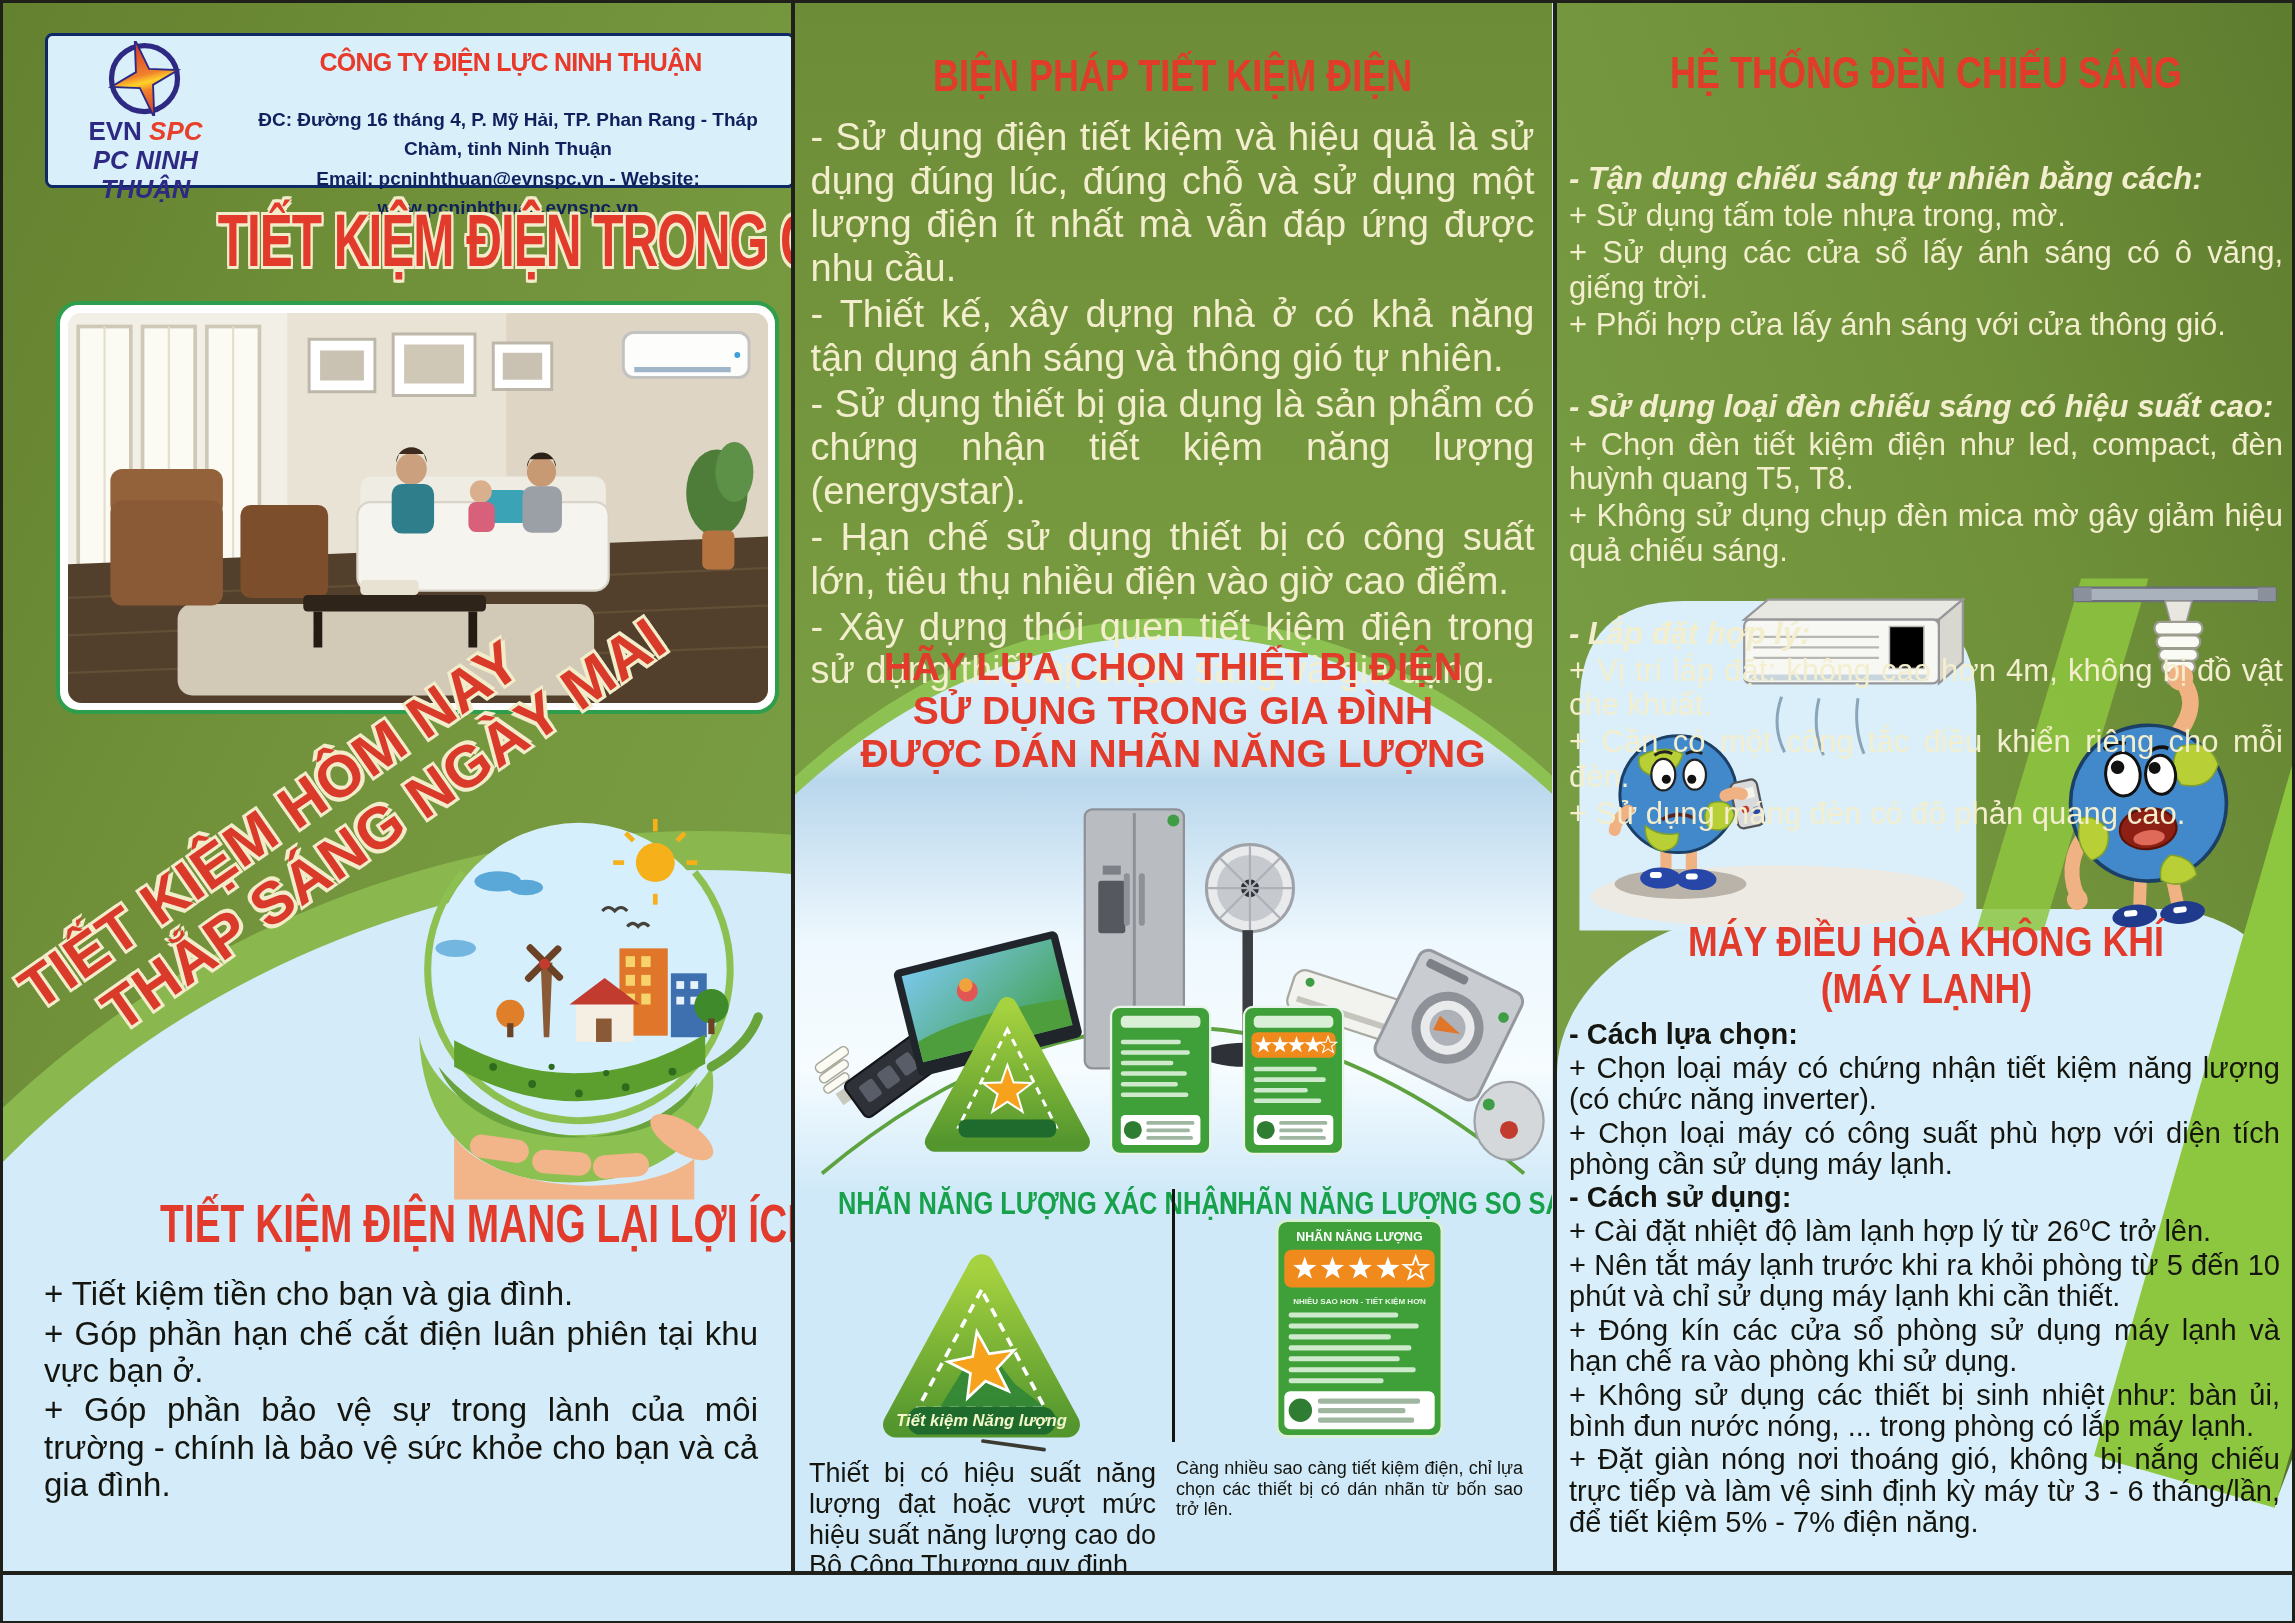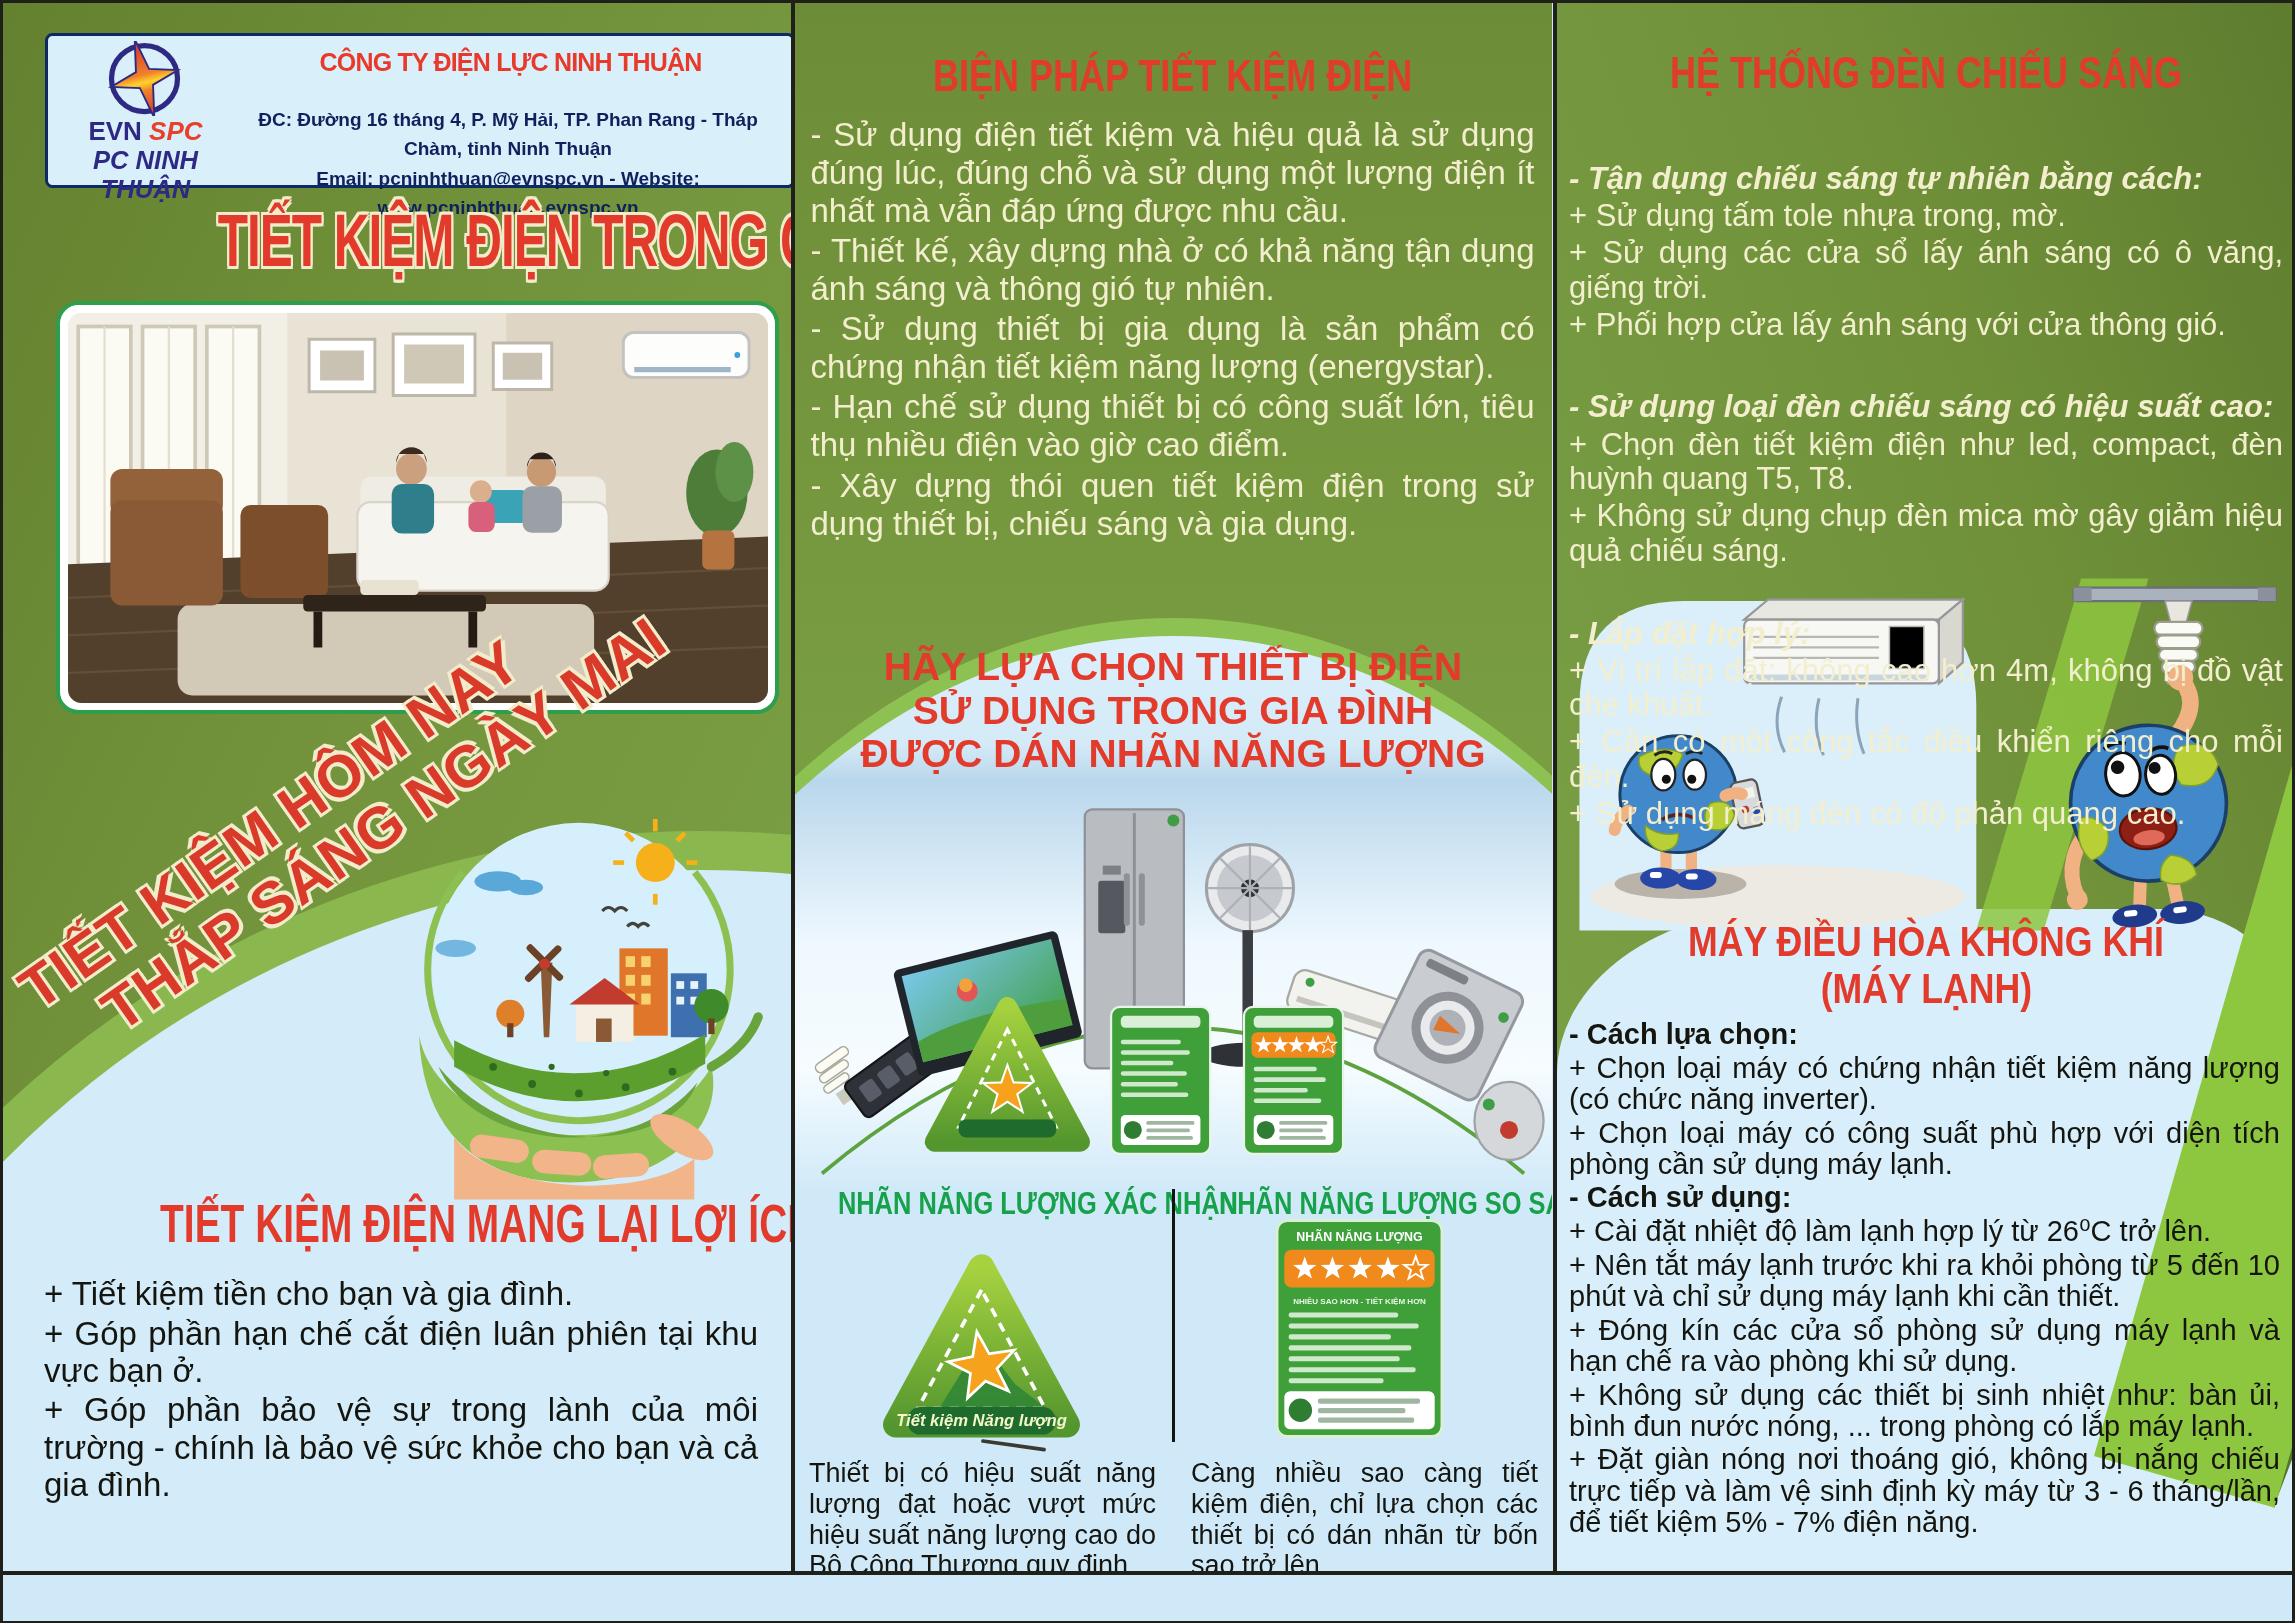--- a/index.html
+++ b/index.html
@@ -247,21 +247,21 @@
       </div>
   </div>
 
   <div class="col col-mid">
     <div class="mid-rim"></div>
     <div class="mid-arch"></div>
 
     <div class="abs red-hd z6" style="left:0;top:47px;width:758px;font-size:45px">
       <span class="cond" style="--sx:.8">BIỆN PHÁP TIẾT KIỆM ĐIỆN</span>
     </div>
-    <div class="abs list cream z6" style="left:16.5px;top:113px;width:724px;font-size:33px;line-height:1.15">
+    <div class="abs list cream z6" style="left:16.5px;top:113px;width:724px;font-size:38px;line-height:1.15">
         <div class="li">- Sử dụng điện tiết kiệm và hiệu quả là sử dụng đúng lúc, đúng chỗ và sử dụng một lượng điện ít nhất mà vẫn đáp ứng được nhu cầu.</div>
         <div class="li">- Thiết kế, xây dựng nhà ở có khả năng tận dụng ánh sáng và thông gió tự nhiên.</div>
         <div class="li">- Sử dụng thiết bị gia dụng là sản phẩm có chứng nhận tiết kiệm năng lượng (energystar).</div>
         <div class="li">- Hạn chế sử dụng thiết bị có công suất lớn, tiêu thụ nhiều điện vào giờ cao điểm.</div>
         <div class="li">- Xây dựng thói quen tiết kiệm điện trong sử dụng thiết bị, chiếu sáng và gia dụng.</div>
       </div>
 
     <div class="abs red-hd center-lines z6" style="left:0;top:642px;width:758px;font-size:39px;line-height:1.12">
         <div class="li">HÃY LỰA CHỌN THIẾT BỊ ĐIỆN</div>
         <div class="li">SỬ DỤNG TRONG GIA ĐÌNH</div>
@@ -456,21 +456,21 @@
       <g fill="#9fb6a0">
           <rect x="58" y="246" width="140" height="7" rx="3"></rect>
           <rect x="58" y="259" width="120" height="7" rx="3"></rect>
           <rect x="58" y="272" width="132" height="7" rx="3"></rect>
         </g>
     </svg>
 
     <div class="abs list dark z8" style="left:15px;top:1455px;width:347px;font-size:27px;line-height:1.14">
       <div class="li">Thiết bị có hiệu suất năng lượng đạt hoặc vượt mức hiệu suất năng lượng cao do Bộ Công Thương quy định.</div>
     </div>
-    <div class="abs list dark z8" style="left:397px;top:1455px;width:347px;font-size:27px;line-height:1.14">
+    <div class="abs list dark z8" style="left:382px;top:1455px;width:347px;font-size:18px;line-height:1.14">
       <div class="li">Càng nhiều sao càng tiết kiệm điện, chỉ lựa chọn các thiết bị có dán nhãn từ bốn sao trở lên.</div>
     </div>
   </div>
 
   <div class="col col-right">
     <div class="rc-blue"></div>
     <div class="rc-stripe2"></div>
     <div class="rc-stripe1"></div>
 
     <div class="abs red-hd z5" style="left:0;top:44px;width:739px;font-size:45px">

